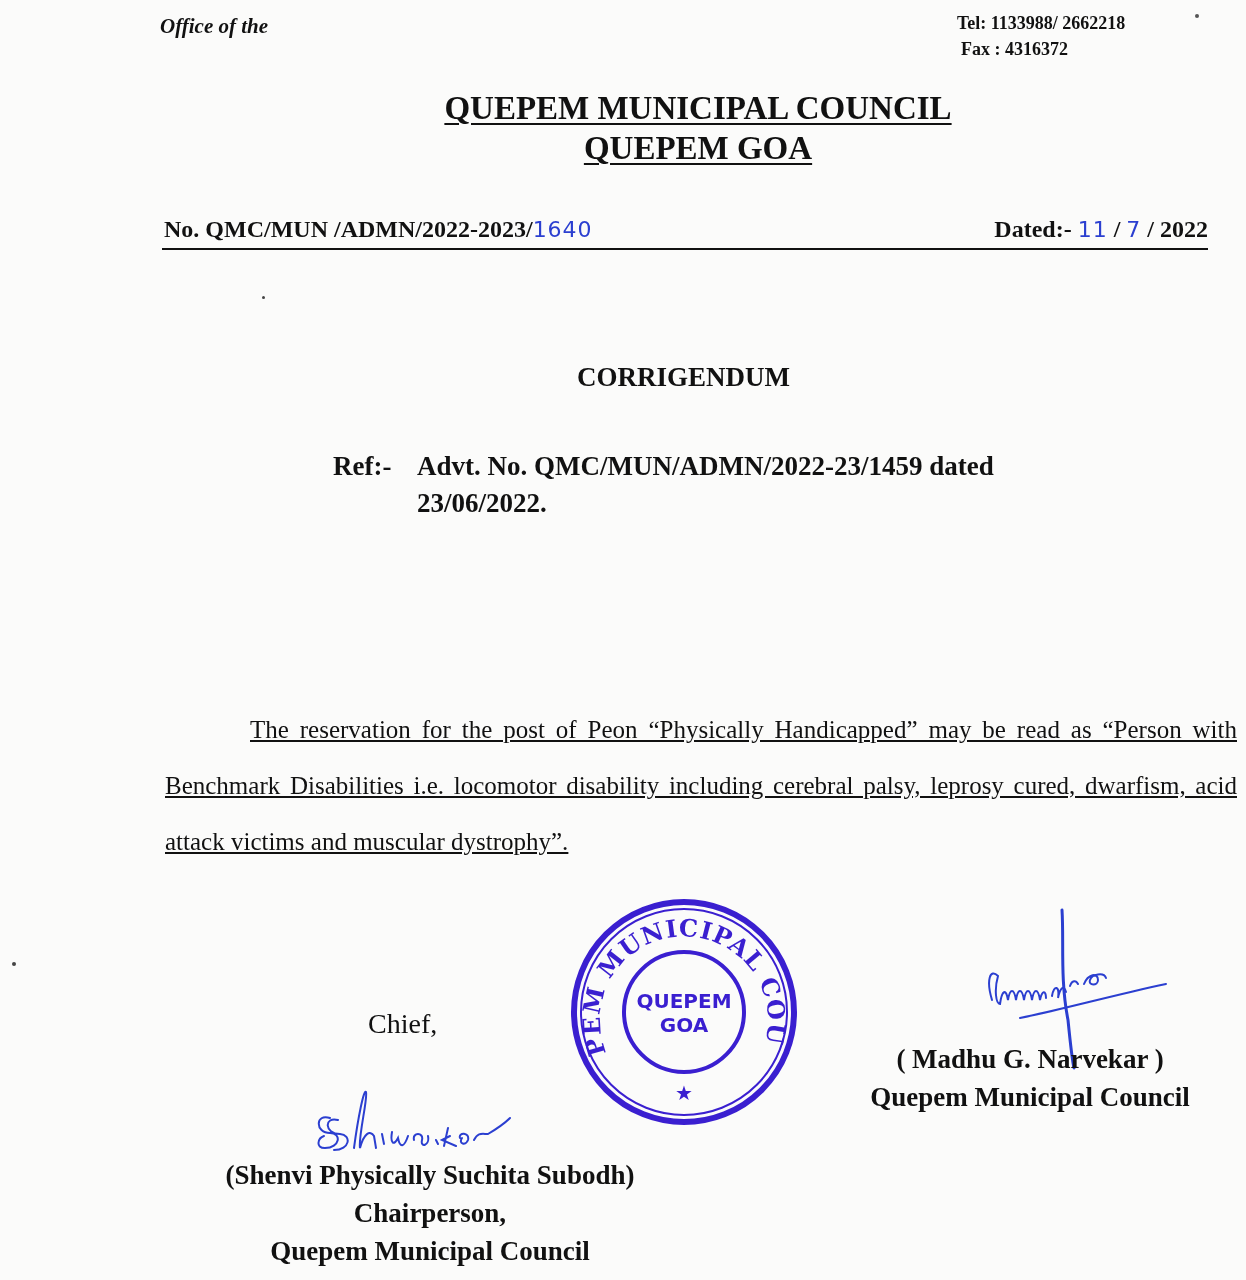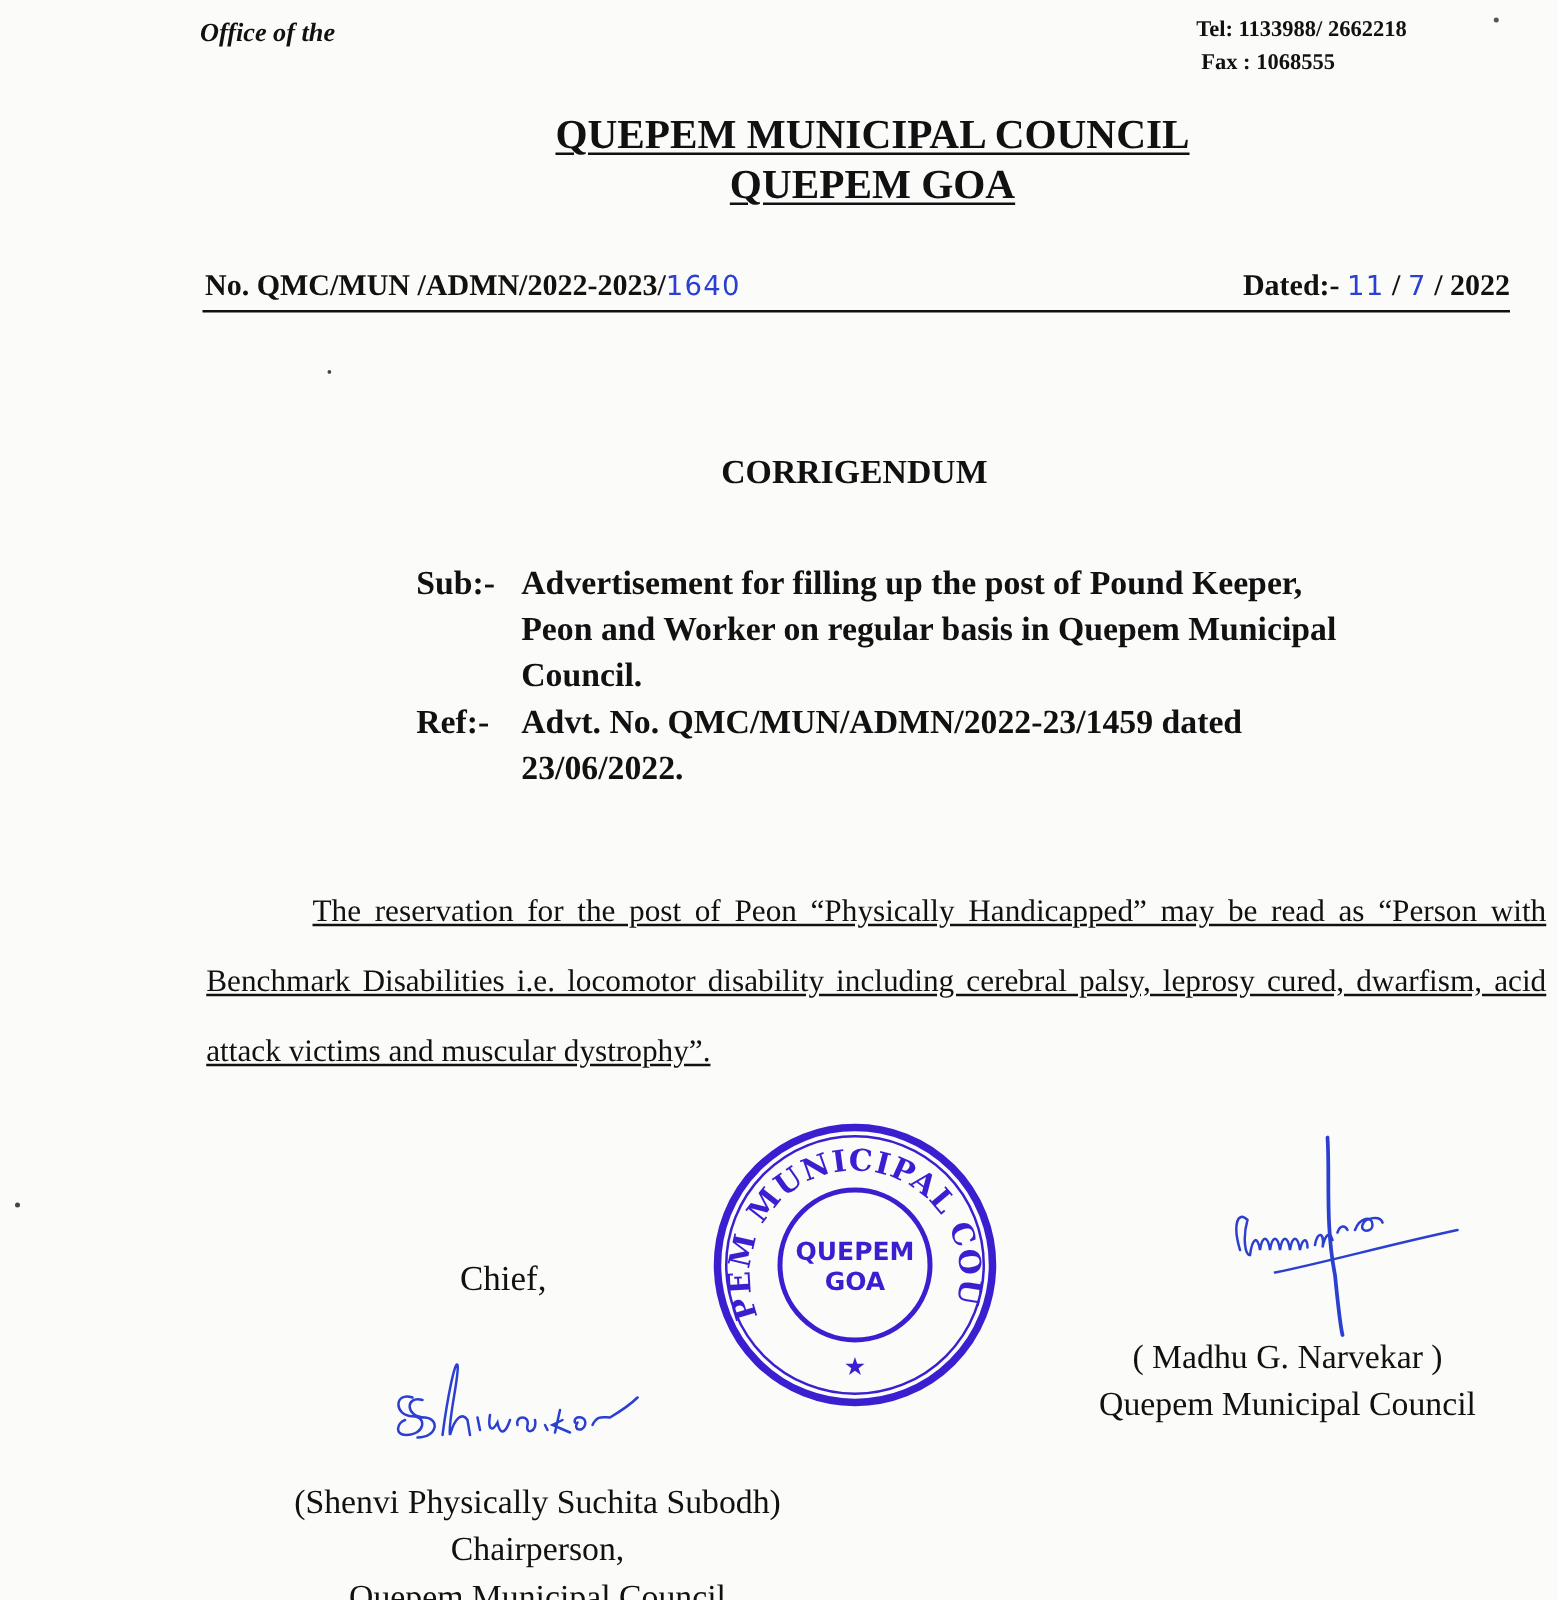--- a/index.html
+++ b/index.html
@@ -22,32 +22,32 @@
   .corr { left: 553px; top: 362px; font-size: 27px; font-weight: bold; text-decoration-thickness: 2px; text-underline-offset: 5px; margin-left: 24px; }
   .subref { left: 333px; top: 448px; font-size: 27px; font-weight: bold; line-height: 37px; }
   .subref .row { display: flex; }
   .subref .lbl { width: 84px; flex: none; }
   .body { left: 165px; top: 702px; width: 1072px; font-size: 25px; line-height: 56px; text-align: justify; text-decoration: underline; }
   .body .indent { display: inline-block; width: 85px; }
   .seen { left: 368px; top: 1008px; font-size: 28px; }
   .stamp { left: 568px; top: 896px; width: 232px; height: 232px; }
   .sig1 { left: 310px; top: 1078px; width: 240px; height: 80px; }
   .sig2 { left: 980px; top: 900px; width: 200px; height: 170px; }
-  .block { text-align: center; font-weight: normal; font-size: 27px; line-height: 38px; margin-top: 26px; }
+  .block { text-align: center; font-weight: bold; font-size: 27px; line-height: 38px; }
   .left-block { left: 160px; top: 1156px; width: 540px; }
   .right-block { left: 830px; top: 1040px; width: 400px; }
   .speck { width: 4px; height: 4px; border-radius: 50%; background: #444; }
 </style>
 </head>
 <body>
 
 <div class="abs office">Office of the</div>
 <div class="abs tel">
   <div>Tel: 1133988/ 2662218</div>
-  <div>Fax : 1068555</div>
+  <div>Fax : 4316372</div>
 </div>
 <div class="abs dot"></div>
 
 <div class="abs title">
   <div><span>QUEPEM MUNICIPAL COUNCIL</span></div>
   <div><span>QUEPEM GOA</span></div>
 </div>
 
 <div class="abs refrow">
   <div class="refno">
@@ -55,28 +55,20 @@
   </div>
   <div class="dated">
     <span>Dated:-</span>
     <span class="hand">11</span><span> / </span><span class="hand">7</span><span> / 2022</span>
   </div>
 </div>
 
 <div class="abs corr">CORRIGENDUM</div>
 
 <div class="abs subref">
-  <div class="row">
-    <div class="lbl">Sub:-</div>
-    <div>
-      <div>Advertisement for filling up the post of Pound Keeper,</div>
-      <div>Peon and Worker on regular basis in Quepem Municipal</div>
-      <div>Council.</div>
-    </div>
-  </div>
   <div class="row">
     <div class="lbl">Ref:-</div>
     <div>
       <div>Advt. No. QMC/MUN/ADMN/2022-23/1459 dated</div>
       <div>23/06/2022.</div>
     </div>
   </div>
 </div>
 
 <div class="abs body"><span class="indent"></span><span>The reservation for the post of Peon “Physically Handicapped” may be read as “Person with Benchmark Disabilities i.e. locomotor disability including cerebral palsy, leprosy cured, dwarfism, acid attack victims and muscular dystrophy”.</span></div>

